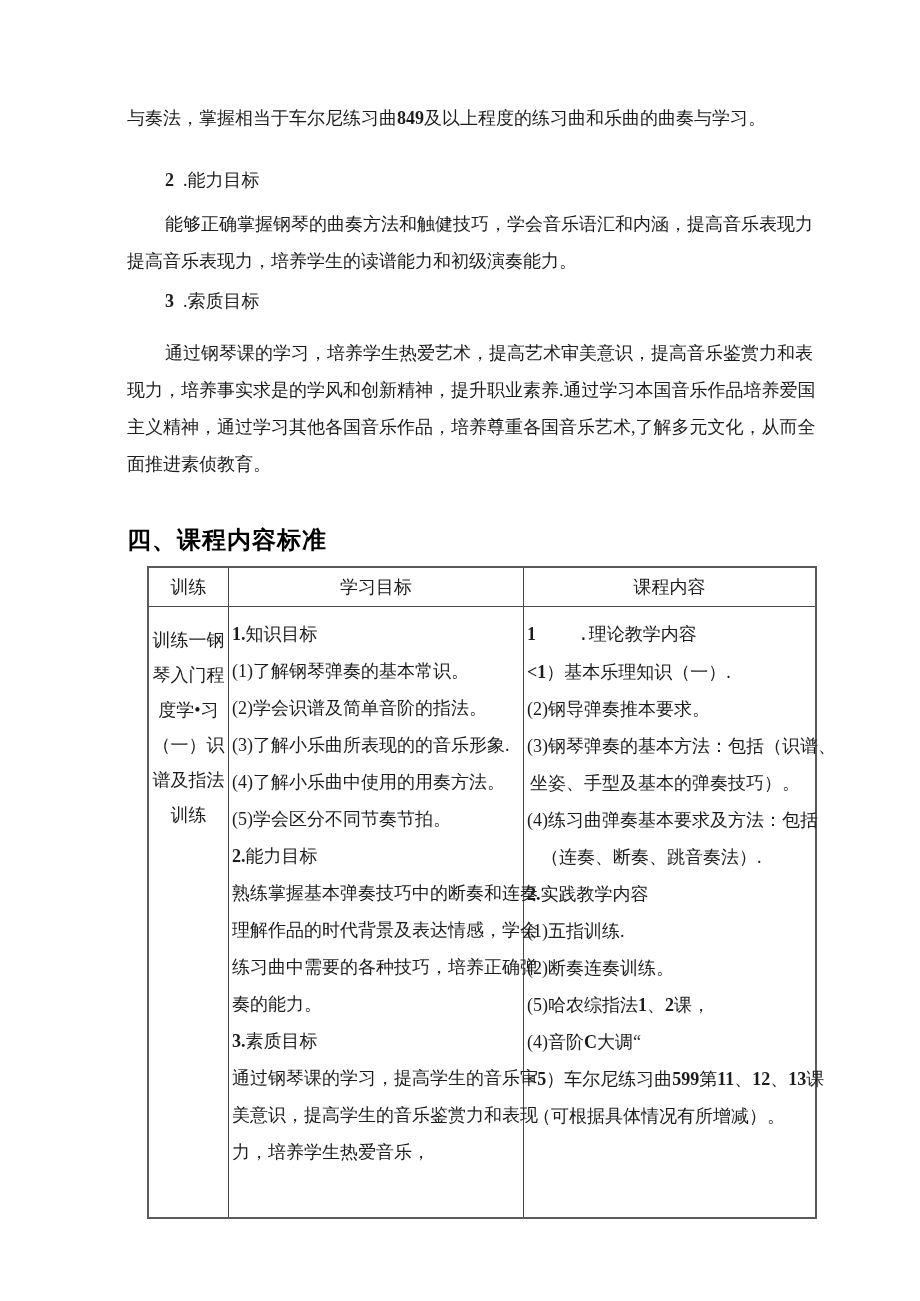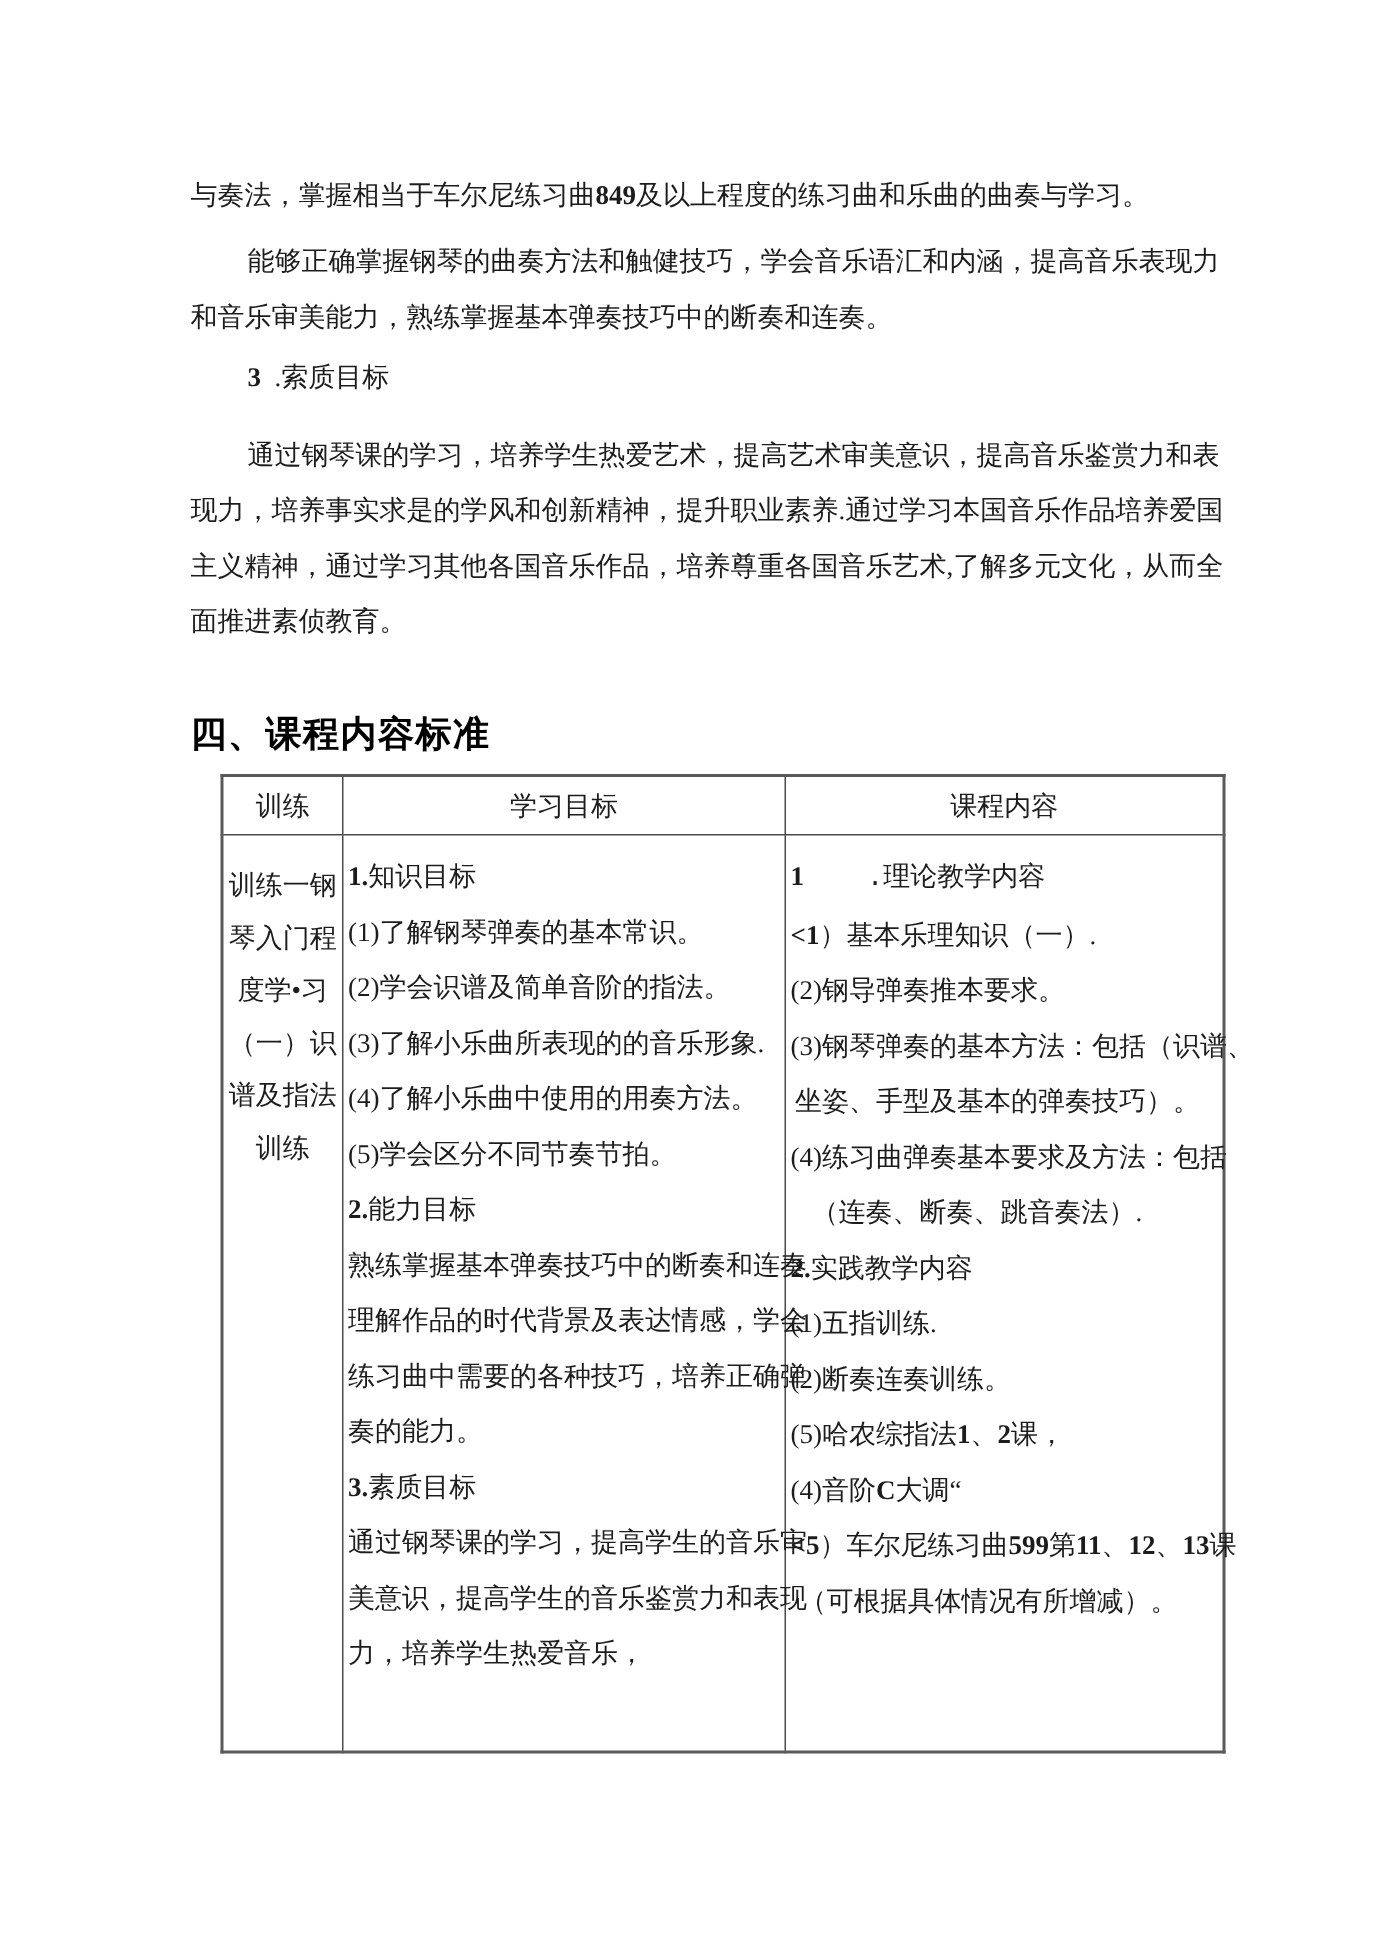--- a/index.html
+++ b/index.html
@@ -1,21 +1,21 @@
 <!DOCTYPE html>
 <html><head>
 <meta charset="utf-8">
 <style>
   html,body{margin:0;padding:0;}
   body{
     width:920px;height:1301px;background:#ffffff;position:relative;
     font-family:"Liberation Serif","DejaVu Serif",serif;color:#1c1c1c;
     overflow:hidden;
   }
-  .content{position:absolute;left:127px;top:112px;width:670px;font-size:18px;}
+  .content{position:absolute;left:127px;top:100px;width:670px;font-size:18px;}
   .tline{line-height:37px;white-space:nowrap;}
   .tline span{display:inline-block;}
   .blk-line1{margin-top:0;}
   .blk-heading{margin-top:25px;}
   .blk-para{margin-top:7px;}
   .blk-heading2{margin-top:3px;}
   .blk-para2{margin-top:15px;}
   .section-title{
     margin-top:40px;
     font-family:"Liberation Sans","DejaVu Sans",sans-serif;
@@ -43,24 +43,27 @@
 </style>
 </head>
 <body>
 
 <div class="content">
 
   <div class="blk-line1">
       <div class="tline"><span>与奏法，掌握相当于车尔尼练习曲</span><span style="font-weight: bold;">849</span><span>及以上程度的练习曲和乐曲的曲奏与学习。</span></div>
     </div>
 
+  <div class="blk-heading">
+      <div class="tline" style="padding-left: 38px;"><span style="font-weight: bold;">2</span><span style="margin-left: 9px;">.能力目标</span></div>
+    </div>
 
   <div class="blk-para">
       <div class="tline" style="padding-left: 38px;"><span>能够正确掌握钢琴的曲奏方法和触健技巧，学会音乐语汇和内涵，提高音乐表现力</span></div>
-      <div class="tline"><span>和音乐审美能力，熟练掌握基本弹奏技巧中的断奏和连奏。</span></div>
+      <div class="tline"><span>提高音乐表现力，培养学生的读谱能力和初级演奏能力。</span></div>
     </div>
 
   <div class="blk-heading2">
       <div class="tline" style="padding-left: 38px;"><span style="font-weight: bold;">3</span><span style="margin-left: 9px;">.索质目标</span></div>
     </div>
 
   <div class="blk-para2">
       <div class="tline" style="padding-left: 38px;"><span>通过钢琴课的学习，培养学生热爱艺术，提高艺术审美意识，提高音乐鉴赏力和表</span></div>
       <div class="tline"><span>现力，培养事实求是的学风和创新精神，提升职业素养.通过学习本国音乐作品培养爱国</span></div>
       <div class="tline"><span>主义精神，通过学习其他各国音乐作品，培养尊重各国音乐艺术,了解多元文化，从而全</span></div>

